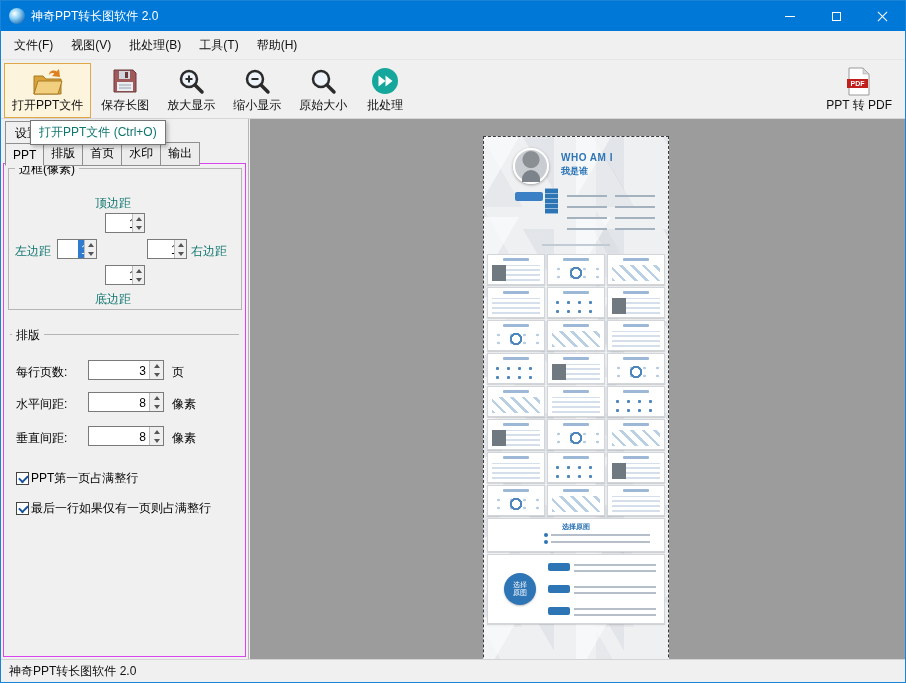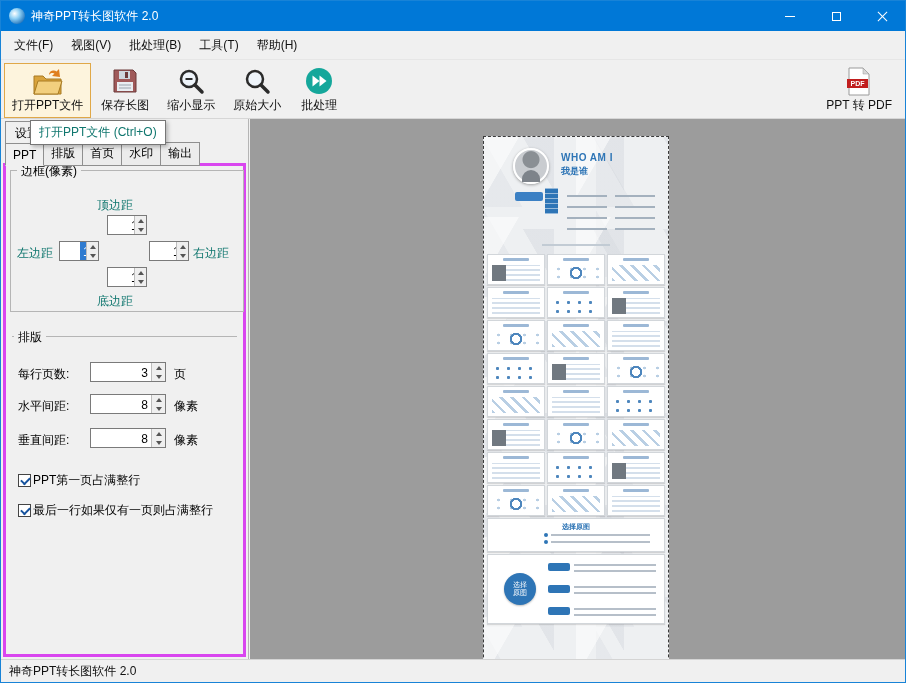--- a/index.html
+++ b/index.html
@@ -33,21 +33,21 @@
   .toolbar-right { margin-left:auto; display:flex; }
 
   
   .main { position:absolute; left:0; top:118px; right:0; bottom:23px; }
   .left-panel { position:absolute; left:0; top:0; width:248px; bottom:0; background:#f0f0f0; border-right:1px solid #b5b5b5; }
   .caption-tab { position:absolute; left:4px; top:2px; padding:3px 9px; font-size:12px; border:1px solid #8f8f8f; background:#f0f0f0; z-index:1; }
   .tabs { position:absolute; left:4px; top:23px; display:flex; align-items:flex-end; z-index:3; }
   .tab { font-size:12px; padding:2px 7px 3px; border:1px solid #8f8f8f; border-left:none; background:#ececec; }
   .tab:first-child { border-left:1px solid #8f8f8f; }
   .tab.selected { background:#f0f0f0; padding-top:4px; border-bottom:1px solid #f0f0f0; }
-  .tab-page { position:absolute; left:2px; right:2px; top:44px; bottom:2px; border:3px solid #d946ef; background:#f0f0f0; z-index:2; }
+  .tab-page { position:absolute; left:2px; right:2px; top:44px; bottom:2px; border:1px solid #d946ef; background:#f0f0f0; z-index:2; }
 
   
   .group-border { position:absolute; left:4px; top:4px; width:234px; height:142px; border:1px solid #b5b5b5; }
   .legend { position:absolute; top:-8px; left:6px; background:#f0f0f0; padding:0 4px; font-size:12px; }
   .lbl { position:absolute; font-size:12px; color:#0f766e; white-space:nowrap; }
 
   
   .spin { position:absolute; display:flex; height:20px; border:1px solid #7a7a7a; background:#fff; }
   .spin.small { width:40px;padding-left:20px; }
   .spin.wide { width:76px; }
@@ -186,20 +186,31 @@
           <rect x="7" y="3" width="11" height="8" fill="#cfd6dd"></rect>
           <rect x="13" y="4" width="3" height="6" fill="#6d3a3a"></rect>
           <rect x="5" y="14" width="16" height="9" fill="#e9eef2"></rect>
           <line x1="7" y1="17" x2="19" y2="17" stroke="#9aa4ad" stroke-width="1"></line>
           <line x1="7" y1="20" x2="19" y2="20" stroke="#9aa4ad" stroke-width="1"></line>
         </svg>
       </span>
       <span class="t-label">保存长图</span>
     </div>
 
+    <div class="tool-btn">
+      <span class="t-icon">
+        <svg width="28" height="28" viewBox="0 0 28 28">
+          <circle cx="12" cy="12" r="8" fill="#eef4fa" stroke="#2b2b2b" stroke-width="2.5"></circle>
+          <line x1="18" y1="18" x2="25" y2="25" stroke="#2b2b2b" stroke-width="3.5" stroke-linecap="round"></line>
+          <line x1="8.5" y1="12" x2="15.5" y2="12" stroke="#2b2b2b" stroke-width="2"></line>
+          <line x1="12" y1="8.5" x2="12" y2="15.5" stroke="#2b2b2b" stroke-width="2"></line>
+        </svg>
+      </span>
+      <span class="t-label">放大显示</span>
+    </div>
 
     <div class="tool-btn">
       <span class="t-icon">
         <svg width="28" height="28" viewBox="0 0 28 28">
           <circle cx="12" cy="12" r="8" fill="#eef4fa" stroke="#2b2b2b" stroke-width="2.5"></circle>
           <line x1="18" y1="18" x2="25" y2="25" stroke="#2b2b2b" stroke-width="3.5" stroke-linecap="round"></line>
           <line x1="8.5" y1="12" x2="15.5" y2="12" stroke="#2b2b2b" stroke-width="2"></line>
         </svg>
       </span>
       <span class="t-label">缩小显示</span>

